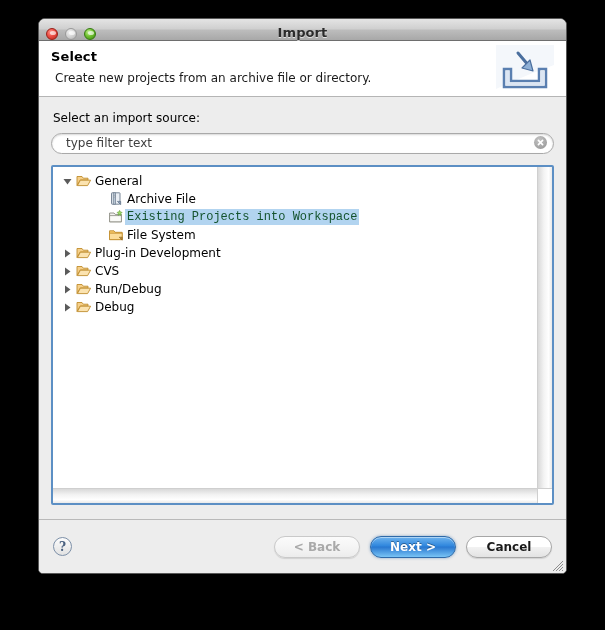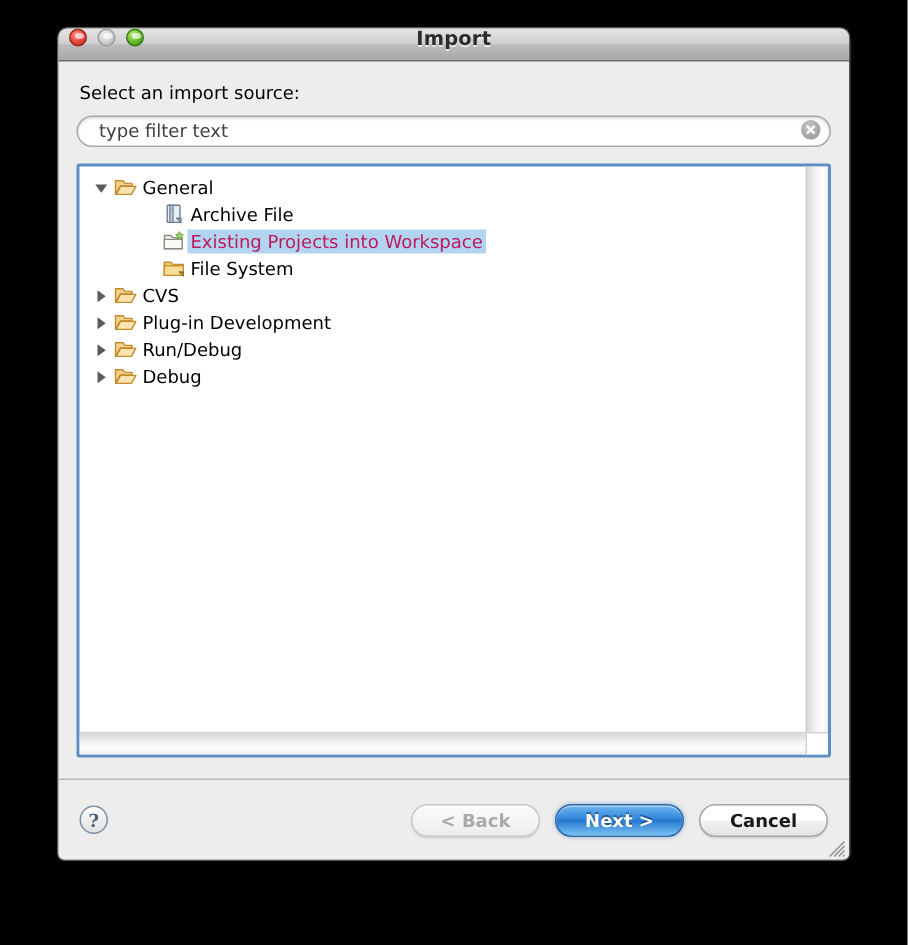--- a/index.html
+++ b/index.html
@@ -29,21 +29,21 @@
     flex-direction: column;
   }
 
   
   .titlebar {
     height: 22px;
     flex: 0 0 22px;
     background: linear-gradient(to bottom, #e4e4e4 0%, #cfcfcf 48%, #bdbdbd 52%, #a8a8a8 100%);
     border-bottom: 1px solid #6e6e6e;
     display: flex;
-    align-items: flex-start;
+    align-items: flex-end;
     position: relative;
   }
   .traffic {
     display: flex;
     gap: 7px;
     margin-left: 7px;
   }
   .light {
     width: 12px; height: 12px;
     border-radius: 50%;
@@ -217,21 +217,22 @@
   .row .ico {
     width: 18px;
     flex: 0 0 18px;
     display: flex;
     align-items: center;
     justify-content: center;
   }
   .row .lbl { padding: 1px 2px 1px 2px; }
   .row.selected .lbl {
     background: #b2d4f0;
-    color: #be185d;
+    color: #14532d;
+    font-family: Liberation Mono, monospace;
   }
   .indent-0 { padding-left: 6px; }
   .indent-1 { padding-left: 38px; }
 
   
   .footer {
     flex: 0 0 54px;
     background: #ededed;
     border-top: 1px solid #b9b9b9;
     display: flex;
@@ -303,20 +304,37 @@
 
   <div class="titlebar">
     <div class="traffic">
       <div class="light close"></div>
       <div class="light min"></div>
       <div class="light max"></div>
     </div>
     <div class="title-text">Import</div>
   </div>
 
+  <div class="header">
+    <div class="header-title">Select</div>
+    <div class="header-sub">Create new projects from an archive file or directory.</div>
+    <div class="header-icon">
+      <svg width="58" height="48" viewBox="0 0 58 48">
+        <rect x="0" y="0" width="58" height="48" fill="#ffffff"></rect>
+        <path d="M0 0 L58 0 L58 20 Q30 30 0 44 Z" fill="#f4f7fb"></path>
+
+        <path d="M8 24 L8 42 L50 42 L50 24 L43 24 L43 36 L15 36 L15 24 Z" fill="none" stroke="#5a7fb0" stroke-width="2.5"></path>
+        <path d="M10 26 L10 40 L48 40 L48 26 L45 26 L45 37.5 L13 37.5 L13 26 Z" fill="#dce6f3"></path>
+
+        <line x1="22" y1="8" x2="33" y2="21" stroke="#4b6f9e" stroke-width="3" stroke-linecap="round"></line>
+
+        <path d="M37 26 L26 23 L34 15 Z" fill="#8fb0d6" stroke="#4b6f9e" stroke-width="1.2" stroke-linejoin="round"></path>
+      </svg>
+    </div>
+  </div>
 
   <div class="body">
 
     <div class="field-label">Select an import source:</div>
 
     <div class="filter-wrap">
       <input class="filter-input" type="text" placeholder="type filter text" style="">
       <div class="clear-btn">
         <svg width="9" height="9" viewBox="0 0 9 9">
           <line x1="2.4" y1="2.4" x2="6.6" y2="6.6" stroke="#ffffff" stroke-width="1.6" stroke-linecap="round"></line>
@@ -381,35 +399,35 @@
                 <svg width="9" height="9" viewBox="0 0 9 9">
                   <path d="M2 0.5 L7.5 4.5 L2 8.5 Z" fill="#5b5b5b"></path>
                 </svg>
               </span>
               <span class="ico">
                 <svg width="16" height="16" viewBox="0 0 16 16">
                   <path d="M1 12.5 L1 3.5 L6 3.5 L7.3 5.2 L12 5.2 L12 7 L4.2 7 L1 12.5 Z" fill="#f6d08a" stroke="#c08c2c" stroke-width="0.9" stroke-linejoin="round"></path>
                   <path d="M4.4 7.2 L14.6 7.2 L11.6 12.6 L1.4 12.6 Z" fill="#fbe3b0" stroke="#c08c2c" stroke-width="0.9" stroke-linejoin="round"></path>
                 </svg>
               </span>
-              <span class="lbl">CVS</span>
+              <span class="lbl">Plug-in Development</span>
             </div>
             <div class="row indent-0">
               <span class="twisty">
                 <svg width="9" height="9" viewBox="0 0 9 9">
                   <path d="M2 0.5 L7.5 4.5 L2 8.5 Z" fill="#5b5b5b"></path>
                 </svg>
               </span>
               <span class="ico">
                 <svg width="16" height="16" viewBox="0 0 16 16">
                   <path d="M1 12.5 L1 3.5 L6 3.5 L7.3 5.2 L12 5.2 L12 7 L4.2 7 L1 12.5 Z" fill="#f6d08a" stroke="#c08c2c" stroke-width="0.9" stroke-linejoin="round"></path>
                   <path d="M4.4 7.2 L14.6 7.2 L11.6 12.6 L1.4 12.6 Z" fill="#fbe3b0" stroke="#c08c2c" stroke-width="0.9" stroke-linejoin="round"></path>
                 </svg>
               </span>
-              <span class="lbl">Plug-in Development</span>
+              <span class="lbl">CVS</span>
             </div>
             <div class="row indent-0">
               <span class="twisty">
                 <svg width="9" height="9" viewBox="0 0 9 9">
                   <path d="M2 0.5 L7.5 4.5 L2 8.5 Z" fill="#5b5b5b"></path>
                 </svg>
               </span>
               <span class="ico">
                 <svg width="16" height="16" viewBox="0 0 16 16">
                   <path d="M1 12.5 L1 3.5 L6 3.5 L7.3 5.2 L12 5.2 L12 7 L4.2 7 L1 12.5 Z" fill="#f6d08a" stroke="#c08c2c" stroke-width="0.9" stroke-linejoin="round"></path>

